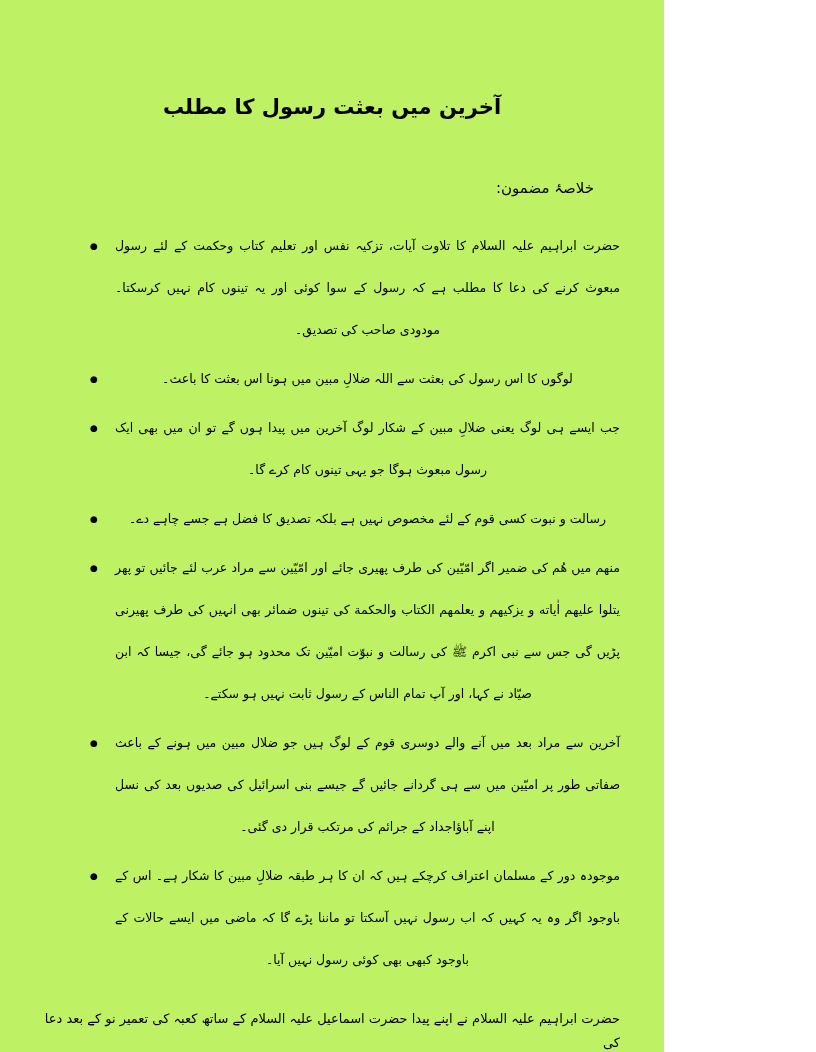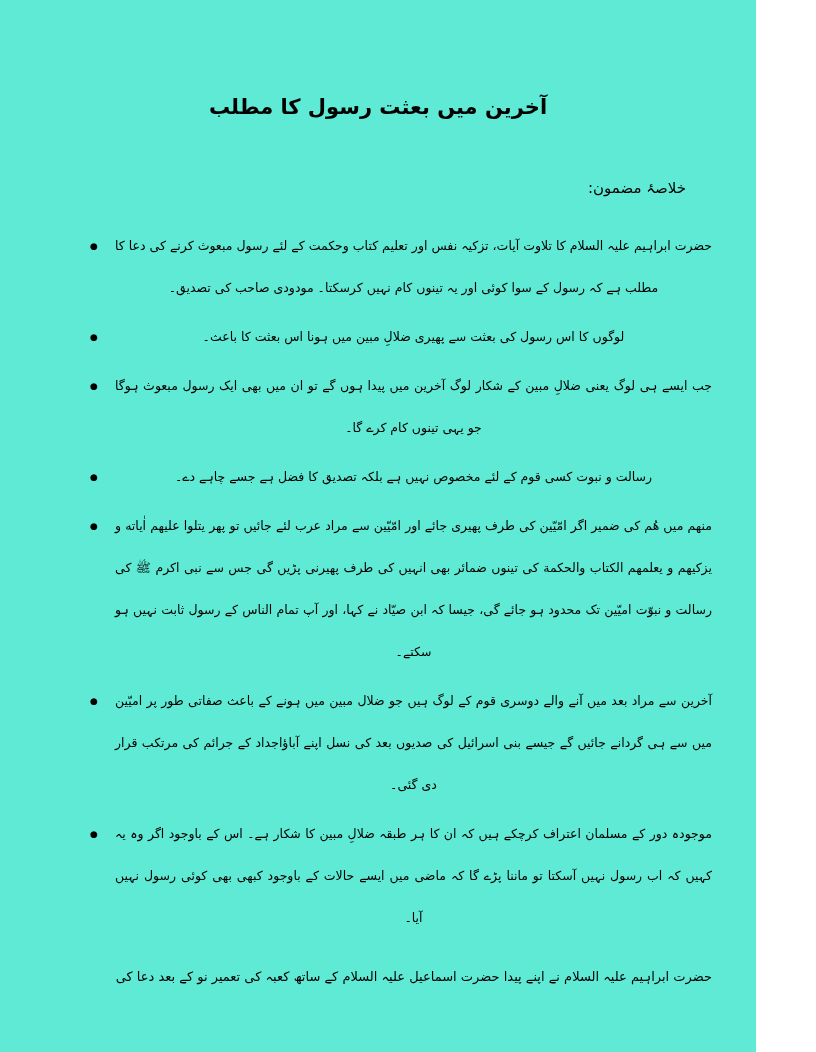--- a/index.html
+++ b/index.html
@@ -9,23 +9,23 @@
   }
   body {
     width: 816px;
     height: 1052px;
     font-family: "DejaVu Sans", sans-serif;
     color: #000000;
     overflow: hidden;
   }
   .page {
     position: relative;
-    width: 756px;
+    width: 664px;
     height: 1052px;
-    background: #5eead4;
+    background: #bef264;
   }
   .doc-title {
     margin: 0;
     padding: 92px 40px 0 40px;
     direction: rtl;
     text-align: center;
     font-size: 21px;
     font-weight: bold;
     line-height: 1.5;
   }
@@ -100,21 +100,21 @@
 
   <div class="section-heading">خلاصۂ مضمون:</div>
 
   <ul class="bullets">
     <li>
       <span class="dot">●</span>
       <span>حضرت ابراہیم علیہ السلام کا تلاوت آیات، تزکیہ نفس اور تعلیم کتاب وحکمت کے لئے رسول مبعوث کرنے کی دعا کا مطلب ہے کہ رسول کے سوا کوئی اور یہ تینوں کام نہیں کرسکتا۔ مودودی صاحب کی تصدیق۔</span>
     </li>
     <li>
       <span class="dot">●</span>
-      <span>لوگوں کا اس رسول کی بعثت سے پھیری ضلالِ مبین میں ہونا اس بعثت کا باعث۔</span>
+      <span>لوگوں کا اس رسول کی بعثت سے اللہ ضلالِ مبین میں ہونا اس بعثت کا باعث۔</span>
     </li>
     <li>
       <span class="dot">●</span>
       <span>جب ایسے ہی لوگ یعنی ضلالِ مبین کے شکار لوگ آخرین میں پیدا ہوں گے تو ان میں بھی ایک رسول مبعوث ہوگا جو یہی تینوں کام کرے گا۔</span>
     </li>
     <li>
       <span class="dot">●</span>
       <span>رسالت و نبوت کسی قوم کے لئے مخصوص نہیں ہے بلکہ تصدیق کا فضل ہے جسے چاہے دے۔</span>
     </li>
     <li>

